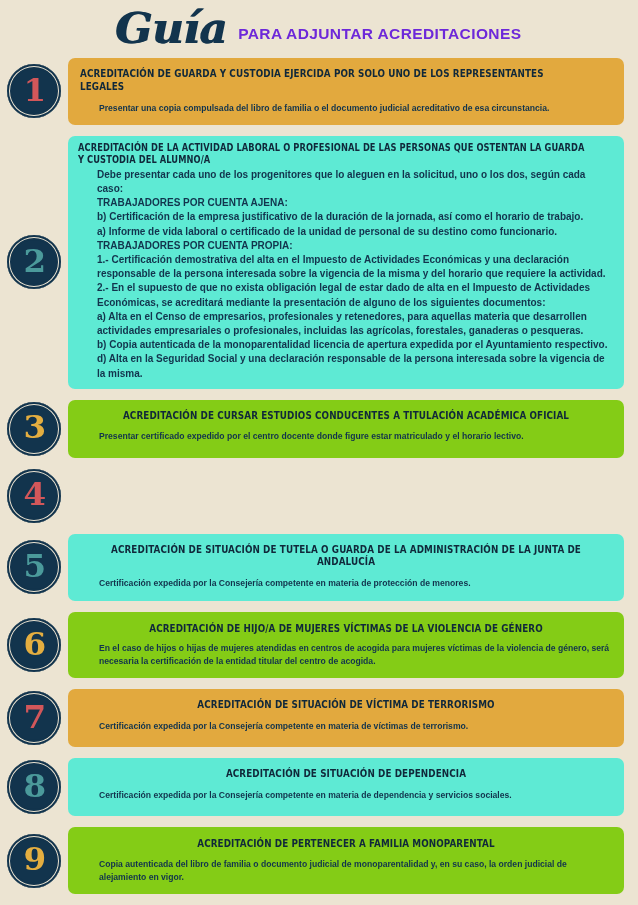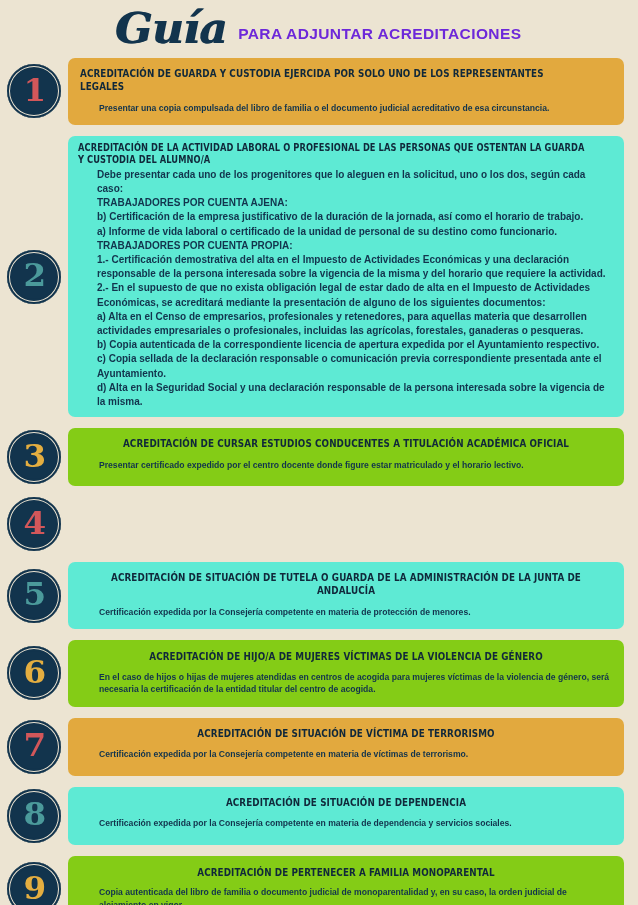--- a/index.html
+++ b/index.html
@@ -170,22 +170,21 @@
         <div class="card-title left">ACREDITACIÓN DE LA ACTIVIDAD LABORAL O PROFESIONAL DE LAS PERSONAS QUE OSTENTAN LA GUARDA Y CUSTODIA DEL ALUMNO/A</div>
         <div class="card-body">
           <p>Debe presentar cada uno de los progenitores que lo aleguen en la solicitud, uno o los dos, según cada caso:</p>
           <p>TRABAJADORES POR CUENTA AJENA:</p>
           <p>b) Certificación de la empresa justificativo de la duración de la jornada, así como el horario de trabajo.</p>
           <p>a) Informe de vida laboral o certificado de la unidad de personal de su destino como funcionario.</p>
           <p>TRABAJADORES POR CUENTA PROPIA:</p>
           <p>1.- Certificación demostrativa del alta en el Impuesto de Actividades Económicas y una declaración responsable de la persona interesada sobre la vigencia de la misma y del horario que requiere la actividad.</p>
           <p>2.- En el supuesto de que no exista obligación legal de estar dado de alta en el Impuesto de Actividades Económicas, se acreditará mediante la presentación de alguno de los siguientes documentos:</p>
           <p>a) Alta en el Censo de empresarios, profesionales y retenedores, para aquellas materia que desarrollen actividades empresariales o profesionales, incluidas las agrícolas, forestales, ganaderas o pesqueras.</p>
-          <p>b) Copia autenticada de la correspondiente licencia de apertura expedida por el Ayuntamiento respectivo.</p>
-          <p>c) Copia sellada de la declaración responsable o comunicación previa correspondiente presentada ante el Ayuntamiento.</p>
+          <p>b) Copia autenticada de la monoparentalidad licencia de apertura expedida por el Ayuntamiento respectivo.</p>
           <p>d) Alta en la Seguridad Social y una declaración responsable de la persona interesada sobre la vigencia de la misma.</p>
         </div>
       </div>
     </div>
     <div class="row row-3">
       <div class="badge-slot">
         <div class="badge">
           <div class="badge-num n-gold">3</div>
         </div>
       </div>

